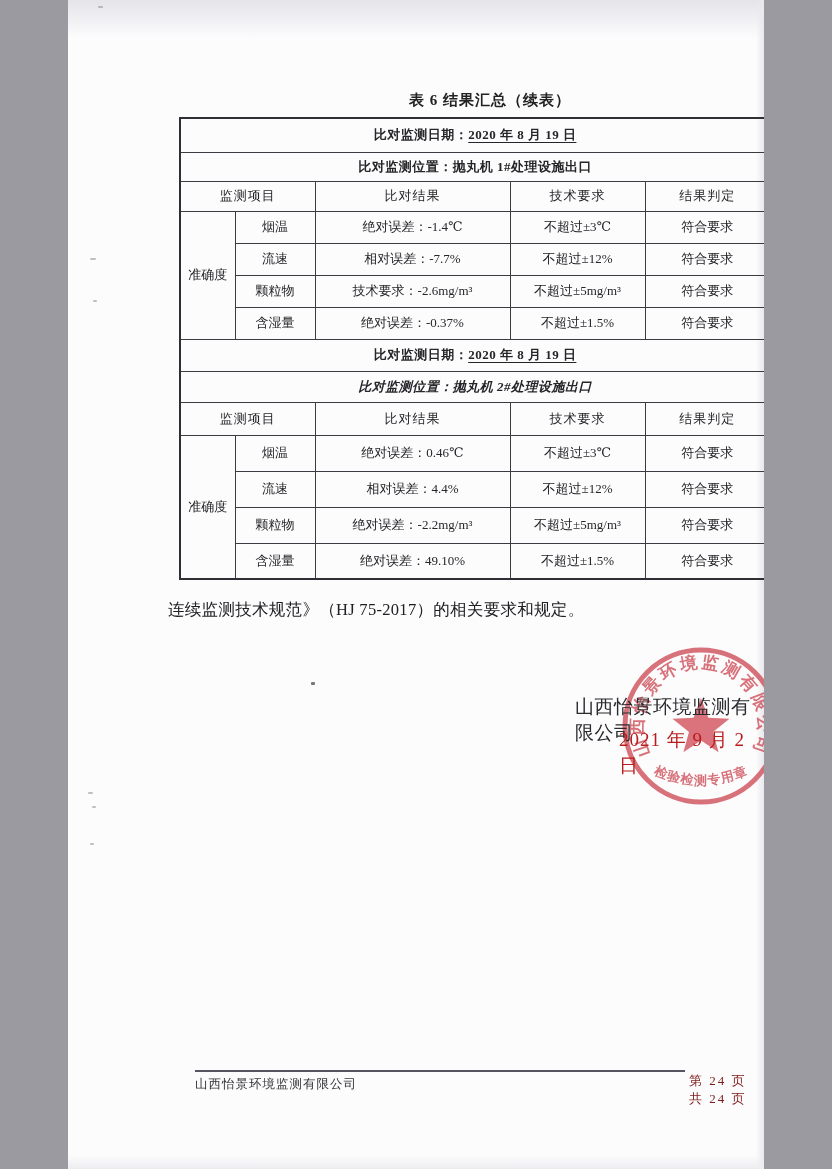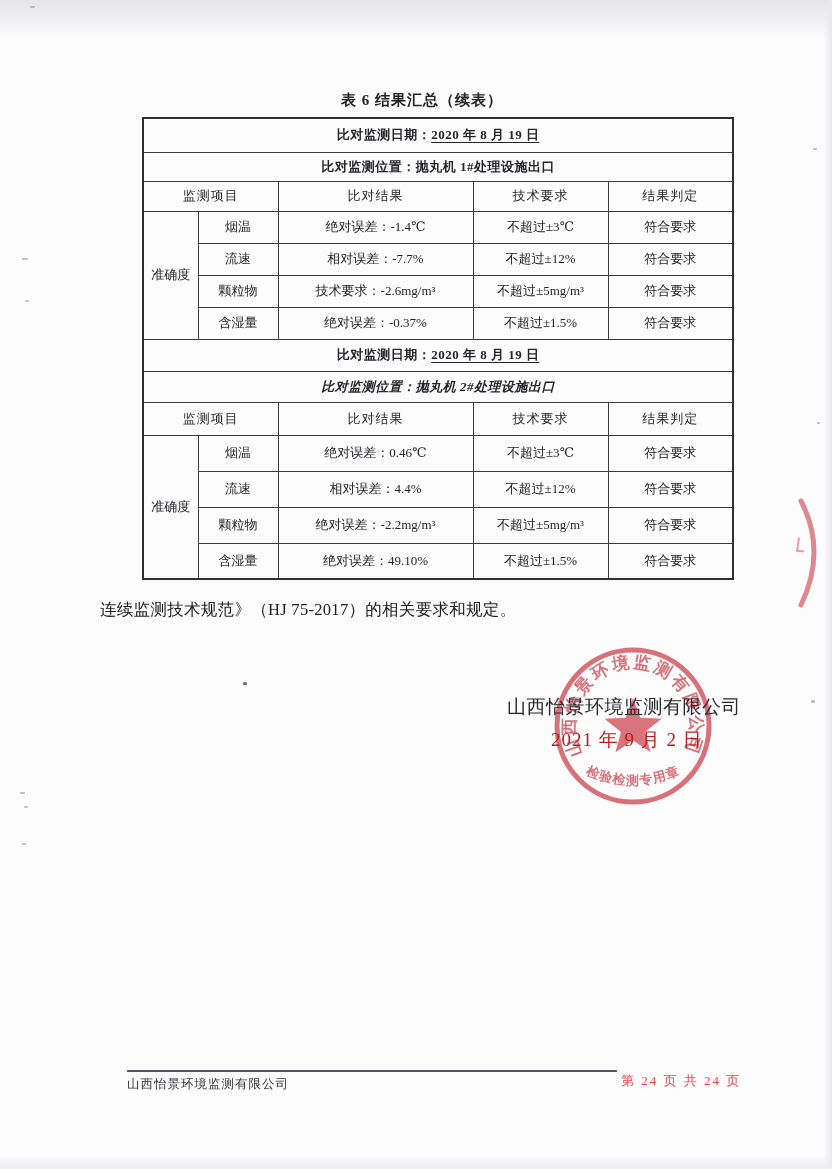--- a/index.html
+++ b/index.html
@@ -1,38 +1,38 @@
 <!DOCTYPE html>
 <html><head>
 <meta charset="utf-8">
 <style>
   * { margin:0; padding:0; box-sizing:border-box; }
   html,body { background:#9a9aa0; }
   .page {
-    position:relative; width:832px; height:1169px; margin:0 auto;
+    position:relative; width:696px; height:1169px; margin:0 auto;
     background:#fcfcfd; overflow:hidden;
     font-family:"Liberation Serif","DejaVu Serif",serif;
     color:#26262a;
   }
   
   .scan-top { position:absolute; left:0; top:0; width:832px; height:38px;
     background:linear-gradient(180deg,#e4e4e9 0%,#efeff3 45%,rgba(252,252,253,0) 100%); }
   .scan-right { position:absolute; right:0; top:0; width:8px; height:1169px;
     background:linear-gradient(270deg,#e8e8ed,rgba(252,252,253,0)); }
   .scan-bottom { position:absolute; left:0; bottom:0; width:832px; height:14px;
     background:linear-gradient(0deg,#ededf1,rgba(252,252,253,0)); }
   .speck { position:absolute; background:#8d8d96; opacity:.55; border-radius:1px; }
   .speck.dark { background:#55555c; opacity:.8; }
 
   
   .doc-title { position:absolute; left:127px; top:91px; width:590px;
     text-align:center; font-size:15px; font-weight:bold; letter-spacing:1px; color:#222; }
 
   
-  table.results { position:absolute; left:142px; top:117px; width:590px;
+  table.results { position:absolute; left:111px; top:117px; width:590px;
     border-collapse:collapse; table-layout:fixed; }
   table.results { border:2px solid #2e2e34; }
   table.results td { border:1px solid #3b3b42; text-align:center; vertical-align:middle;
     font-size:13px; color:#26262a; overflow:hidden; white-space:nowrap; }
   td.lbl { font-size:14px; font-weight:bold; letter-spacing:.5px; }
   td.hdr { font-size:14px; font-weight:normal; letter-spacing:1px; }
   span.u { text-decoration:underline; text-underline-offset:3px; }
   tr.h-date1 { height:34px; } tr.h-pos1 { height:29px; } tr.h-head1 { height:30px; }
   tr.h-d1 { height:32px; }
   tr.h-date2 { height:32px; } tr.h-pos2 { height:31px;font-style:italic; } tr.h-head2 { height:33px; }
@@ -56,21 +56,21 @@
   .stamp-mark { position:absolute; left:797px; top:538px; width:8px; height:14px;
     border-left:2px solid #cf5560; border-bottom:2px solid #cf5560;
     opacity:.55; transform:rotate(8deg); z-index:1; }
 
   
   .footer-line { position:absolute; left:127px; top:1070px; width:490px;
     border-top:2px solid #565662; }
   .footer-company { position:absolute; left:127px; top:1076px; font-size:12.5px;
     color:#33333a; letter-spacing:1px; }
   .footer-page { position:absolute; left:621px; top:1072px; font-size:13px;
-    color:#ef4444; letter-spacing:2px; }
+    color:#7f1d1d; letter-spacing:2px; }
 </style>
 </head>
 <body>
 
 <div class="page">
 
   <div class="scan-top"></div>
   <div class="scan-right"></div>
   <div class="scan-bottom"></div>
 

